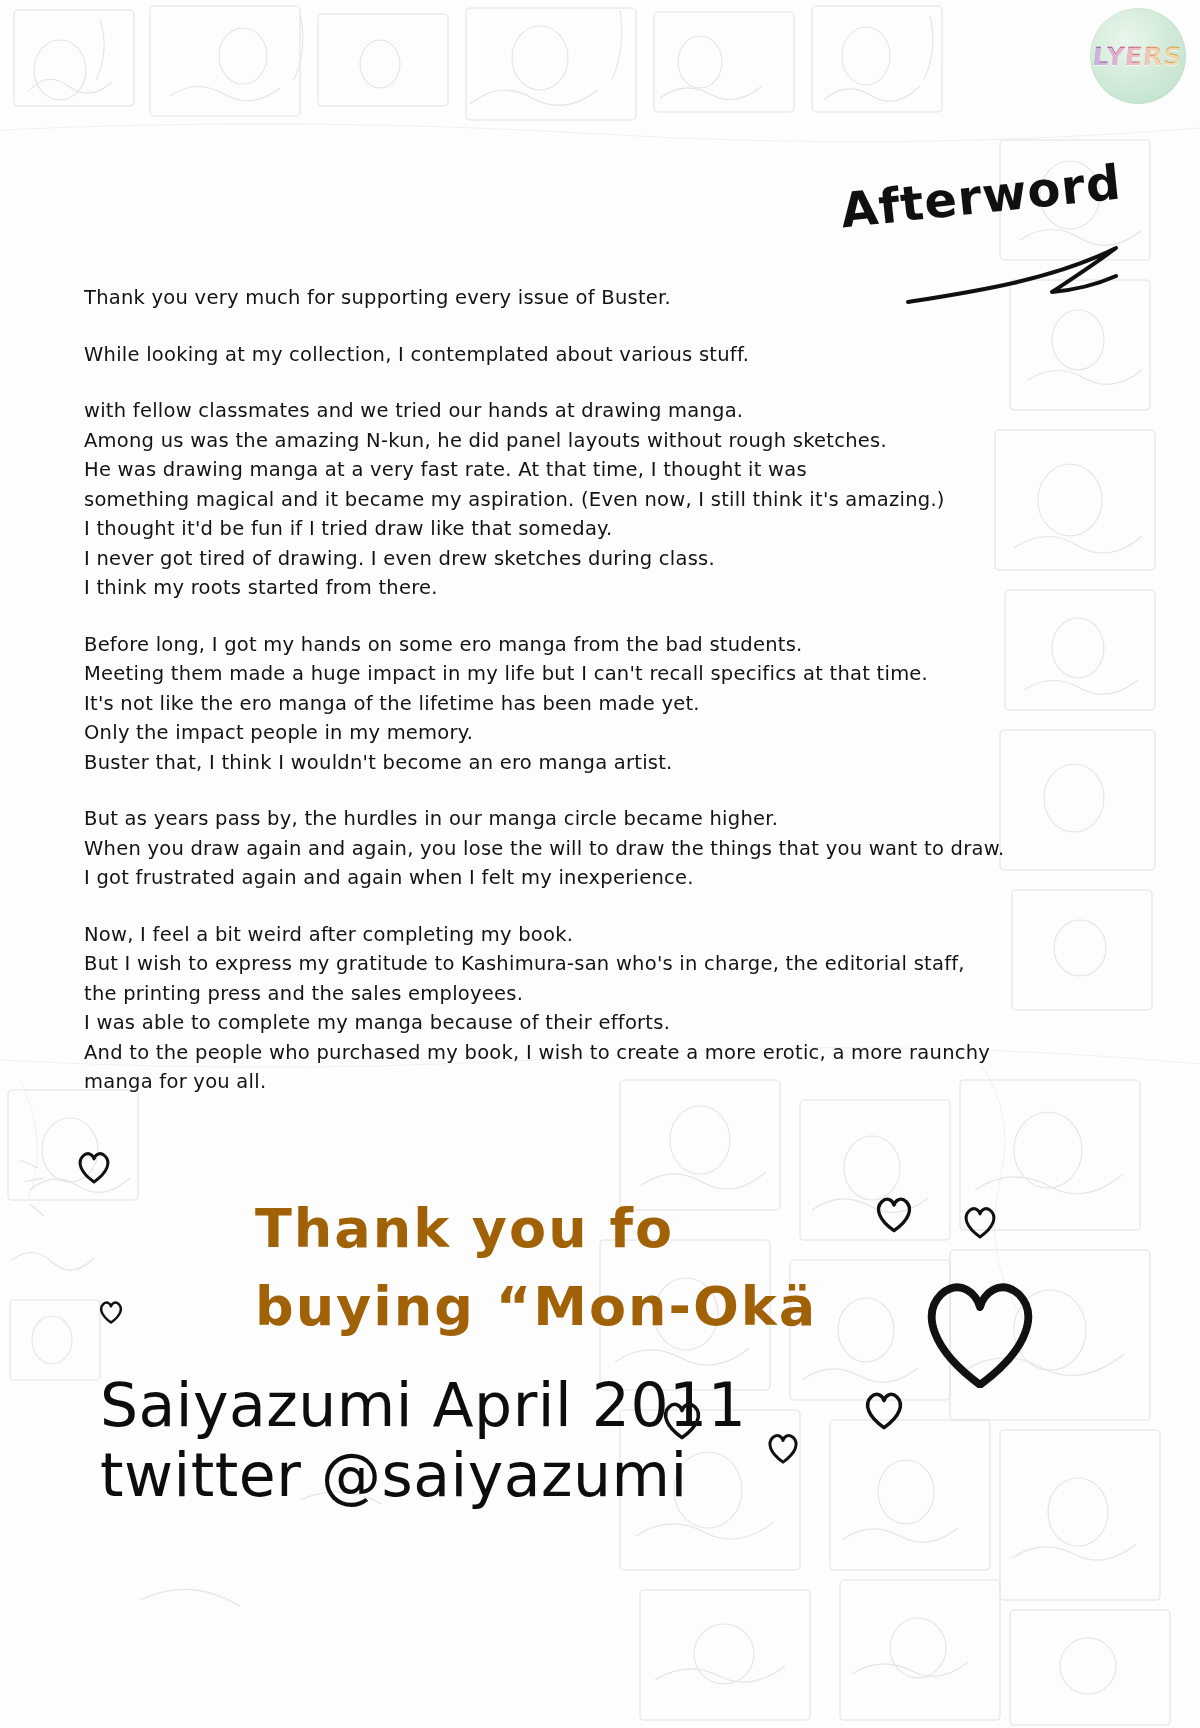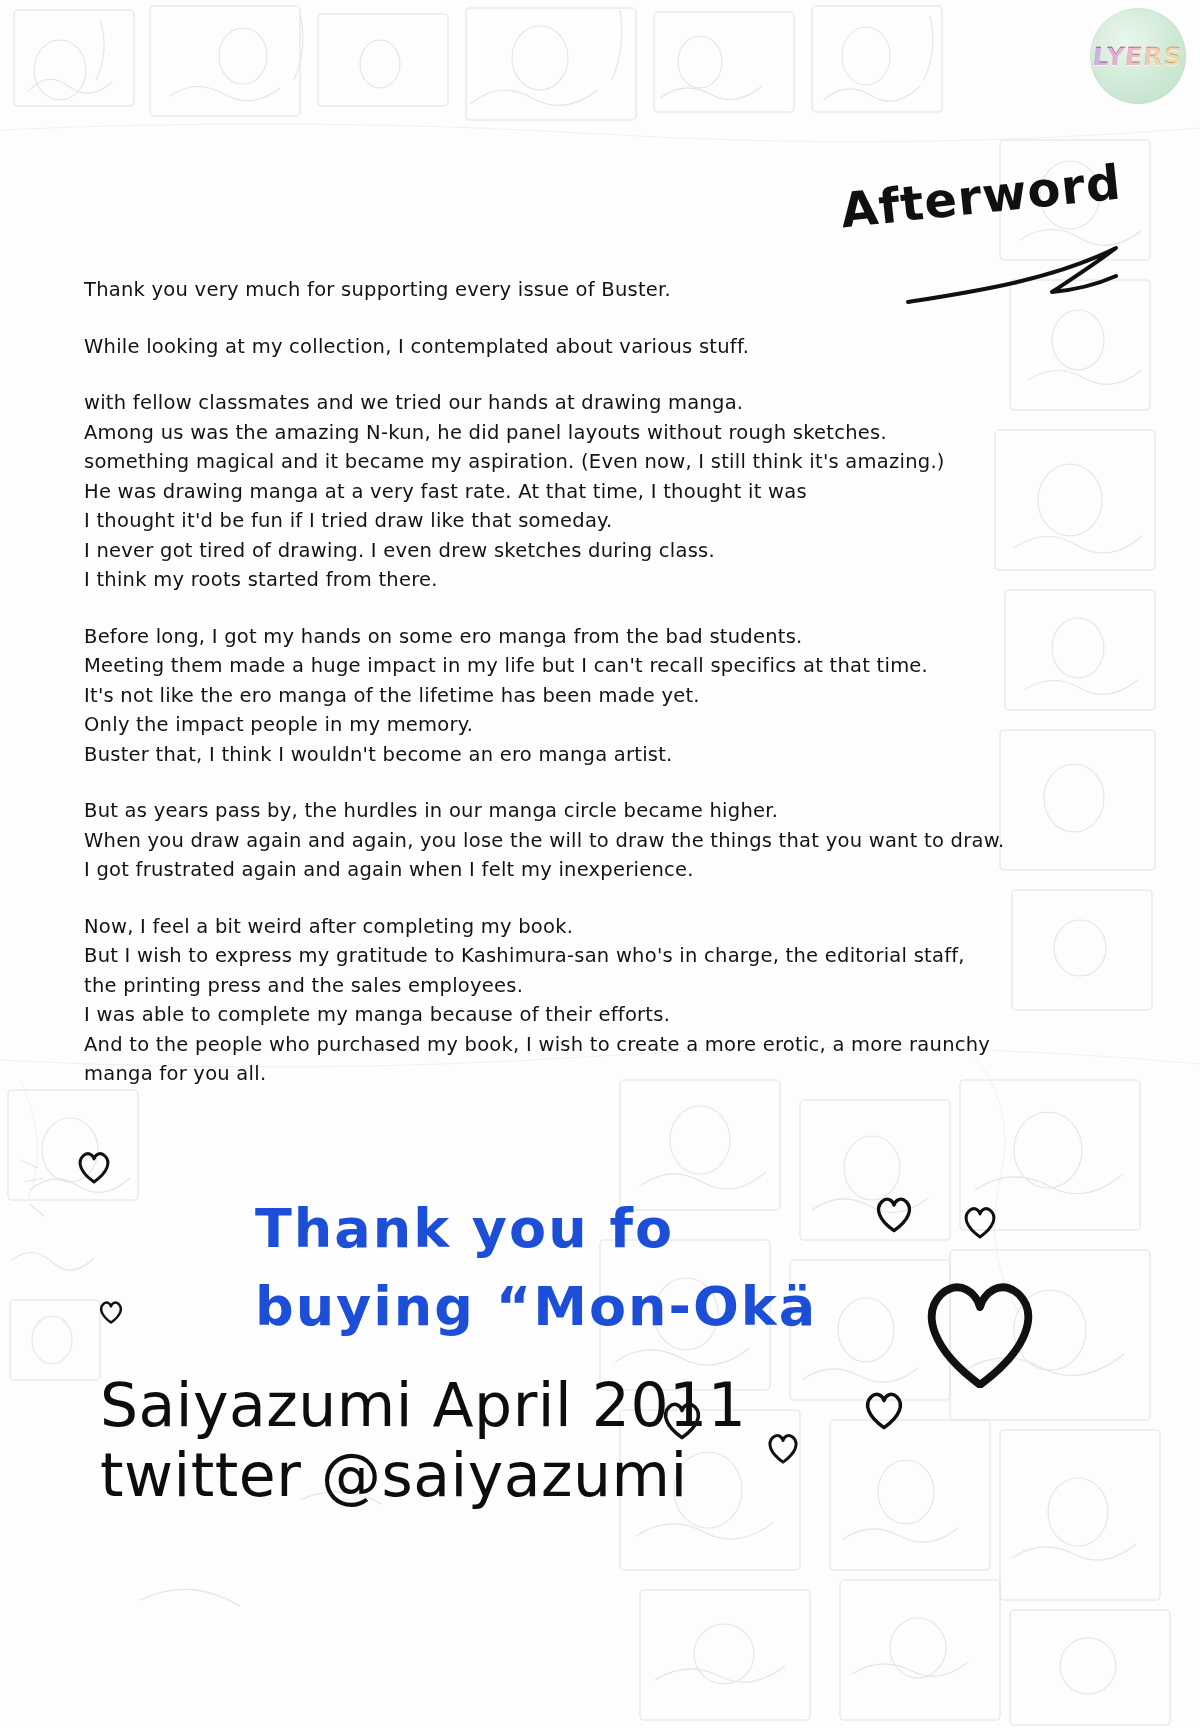--- a/index.html
+++ b/index.html
@@ -81,21 +81,21 @@
 
   
   .body-copy {
     position: absolute;
     left: 84px;
     top: 275px;
     width: 1020px;
     color: #131313;
   }
   .para {
-    margin: 0 0 27px 0;
+    margin: 8px 0 27px 0;
   }
   .para .line {
     display: block;
     font-family: "DejaVu Sans", sans-serif;
     font-size: 19.5px;
     line-height: 29.5px;
     letter-spacing: 0.25px;
     color: #131313;
     white-space: nowrap;
   }
@@ -103,21 +103,21 @@
   
   .thanks {
     position: absolute;
     left: 255px;
     top: 1190px;
     font-family: "DejaVu Sans", sans-serif;
     font-weight: 700;
     font-size: 54px;
     line-height: 78px;
     letter-spacing: 2px;
-    color: #1d4ed8;
+    color: #a16207;
   }
   .signature {
     position: absolute;
     left: 100px;
     top: 1370px;
     font-family: "DejaVu Sans", sans-serif;
     font-weight: 400;
     font-size: 60px;
     line-height: 70px;
     letter-spacing: 0.5px;
@@ -247,22 +247,22 @@
   <div class="body-copy">
     <p class="para">
       <span class="line">Thank you very much for supporting every issue of Buster.</span>
     </p>
     <p class="para">
       <span class="line">While looking at my collection, I contemplated about various stuff.</span>
     </p>
     <p class="para">
       <span class="line">with fellow classmates and we tried our hands at drawing manga.</span>
       <span class="line">Among us was the amazing N-kun, he did panel layouts without rough sketches.</span>
+      <span class="line">He was drawing manga at a very fast rate.   At that time, I thought it was</span>
       <span class="line">something magical and it became my aspiration. (Even now, I still think it's amazing.)</span>
-      <span class="line">He was drawing manga at a very fast rate.   At that time, I thought it was</span>
       <span class="line">I thought it'd be fun if I tried draw like that someday.</span>
       <span class="line">I never got tired of drawing. I even drew sketches during class.</span>
       <span class="line">I think my roots started from there.</span>
     </p>
     <p class="para">
       <span class="line">Before long, I got my hands on some ero manga from the bad students.</span>
       <span class="line">Meeting them made a huge impact in my life but I can't recall specifics at that time.</span>
       <span class="line">It's not like the ero manga of the lifetime has been made yet.</span>
       <span class="line">Only the impact people in my memory.</span>
       <span class="line">Buster that, I think I wouldn't become an ero manga artist.</span>

